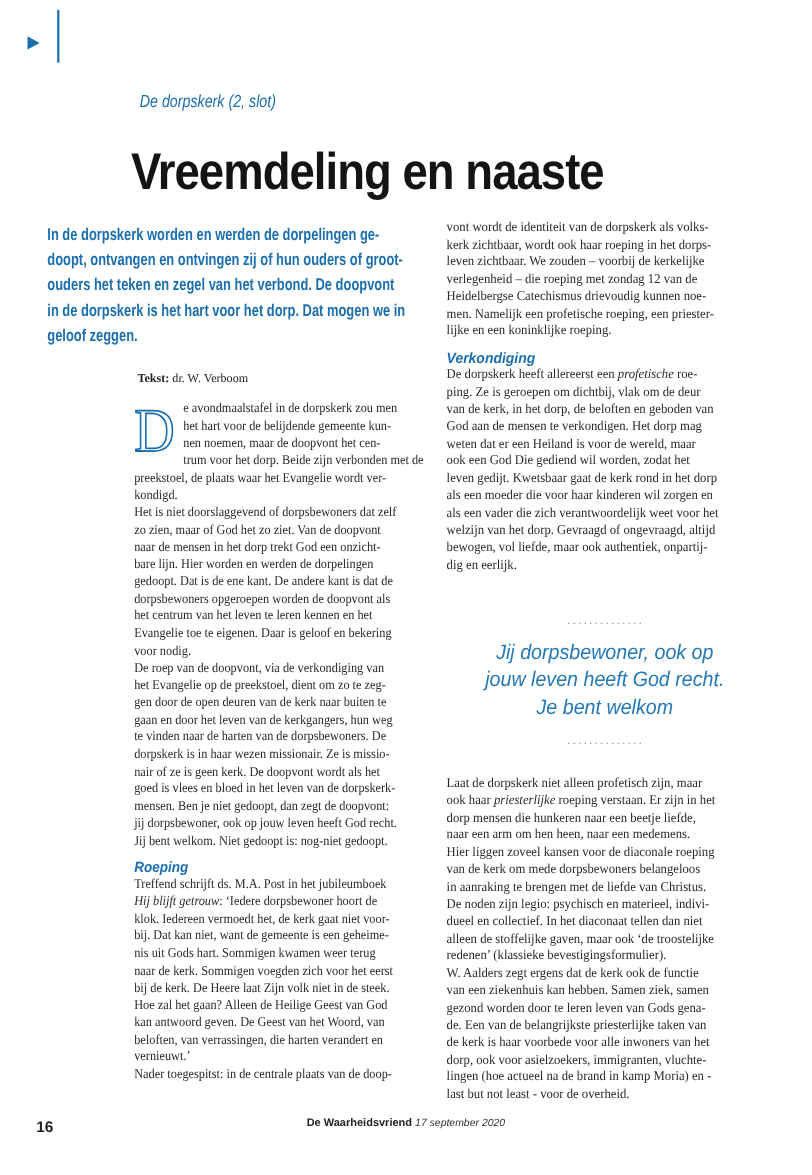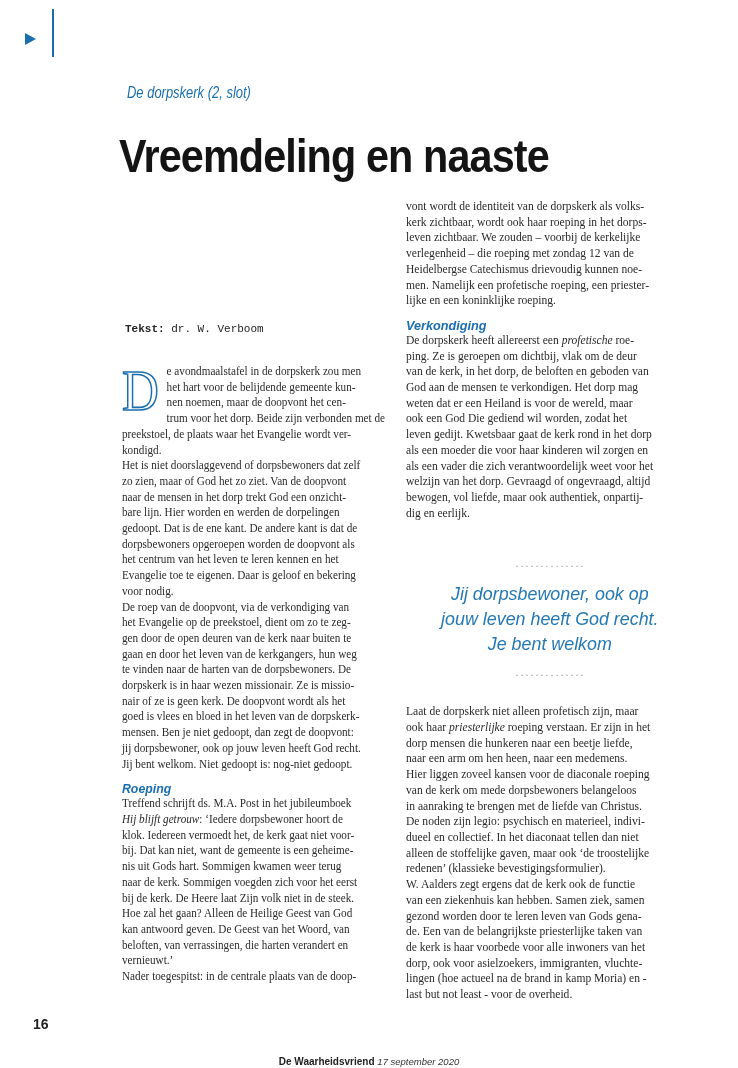--- a/index.html
+++ b/index.html
@@ -18,21 +18,21 @@
           color:#1b6fae;transform:scaleX(0.81);transform-origin:left top;}
   .title{position:absolute;left:119px;top:128px;margin:0;white-space:nowrap;
          font-family:"Liberation Sans",sans-serif;font-weight:bold;font-size:47px;
          letter-spacing:-1px;color:#141414;transform:scaleX(0.88);transform-origin:left top;}
 
   
   .intro-wrap{position:absolute;left:43px;top:202px;width:352px;}
   .intro{margin:0;width:465px;transform:scaleX(0.757);transform-origin:left top;
          font-family:"Liberation Sans",sans-serif;font-weight:bold;font-size:15.5px;
          line-height:23px;color:#1b6fae;white-space:pre-line;}
-  .byline{position:absolute;left:125px;top:323px;font-family:Liberation Mono, monospace;
+  .byline{position:absolute;left:125px;top:338px;font-family:Liberation Serif, serif;
           font-size:11px;color:#222;}
   .byline-label{font-weight:bold;}
 
   
   .col{position:absolute;font-size:12.3px;line-height:15.7px;color:#2a2a2a;}
   .col-left{left:122px;top:364px;width:306px;transform:scaleX(0.91);transform-origin:left top;}
   .col-right{left:406px;top:199px;width:306px;transform:scaleX(0.94);transform-origin:left top;}
   .body{margin:0;white-space:pre-line;}
   .body em{font-style:italic;}
   .dropcap{float:left;width:42px;height:46px;margin:2px 7px 0 0;overflow:visible;}
@@ -45,35 +45,42 @@
   .quote-block{margin:40px 0 26px 0;text-align:center;}
   .dots{color:#8a8a8a;font-family:"DejaVu Sans Mono",monospace;font-size:8px;
         line-height:8px;letter-spacing:0.5px;}
   .quote-text{margin:12px 0 14px 0;font-family:"Liberation Sans",sans-serif;font-style:italic;
               font-size:19px;line-height:25px;color:#2579b4;white-space:pre-line;}
 
   
   .footer-left{position:absolute;left:33px;top:1016px;font-family:"Liberation Sans",sans-serif;
                font-size:14px;font-weight:bold;color:#222;}
   .footer-center{position:absolute;left:0;right:0;top:1016px;text-align:center;
-                 font-family:"Liberation Sans",sans-serif;font-size:10px;color:#222;margin-top:40px;}
+                 font-family:"Liberation Sans",sans-serif;font-size:10px;color:#222;}
   .mag{font-weight:bold;}
   .date{font-style:italic;font-size:9.5px;color:#333;}
 </style>
 </head>
 <body>
 
 <div class="page">
 
   <div class="triangle"></div>
   <div class="vline"></div>
 
   <p class="kicker">De dorpskerk (2, slot)</p>
   <h1 class="title">Vreemdeling en naaste</h1>
 
+  <div class="intro-wrap">
+      <p class="intro">In de dorpskerk worden en werden de dorpelingen ge-
+doopt, ontvangen en ontvingen zij of hun ouders of groot-
+ouders het teken en zegel van het verbond. De doopvont
+in de dorpskerk is het hart voor het dorp. Dat mogen we in
+geloof zeggen.</p>
+    </div>
 
   <div class="byline"><span class="byline-label">Tekst:</span> <span>dr. W. Verboom</span></div>
 
   <div class="col col-left">
       <p class="body"><svg class="dropcap" width="42" height="46" viewBox="0 0 42 46">
           <text x="0" y="44">D</text>
         </svg><span>e avondmaalstafel in de dorpskerk zou men
 het hart voor de belijdende gemeente kun-
 nen noemen, maar de doopvont het cen-
 trum voor het dorp. Beide zijn verbonden met de

